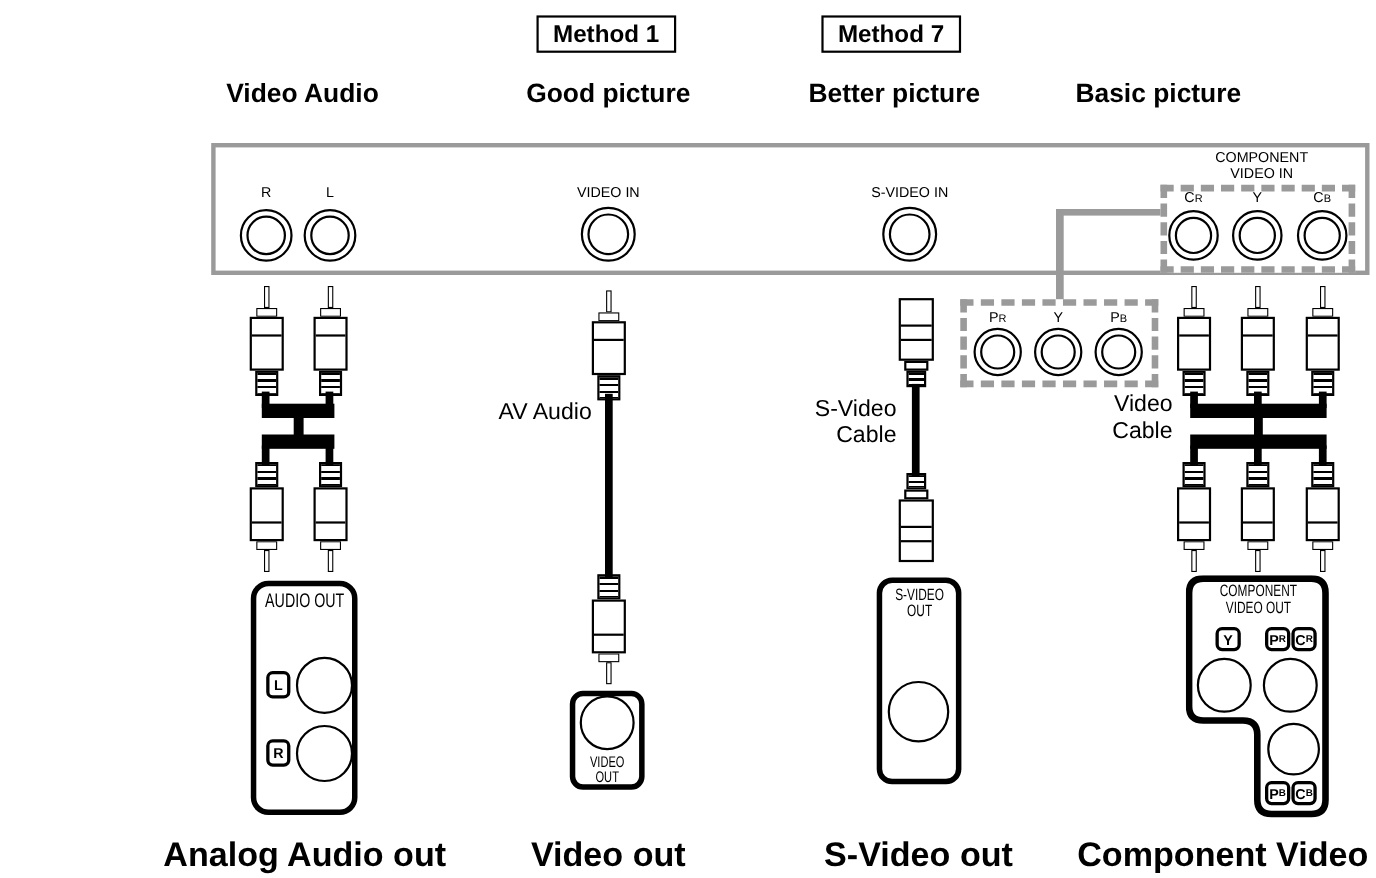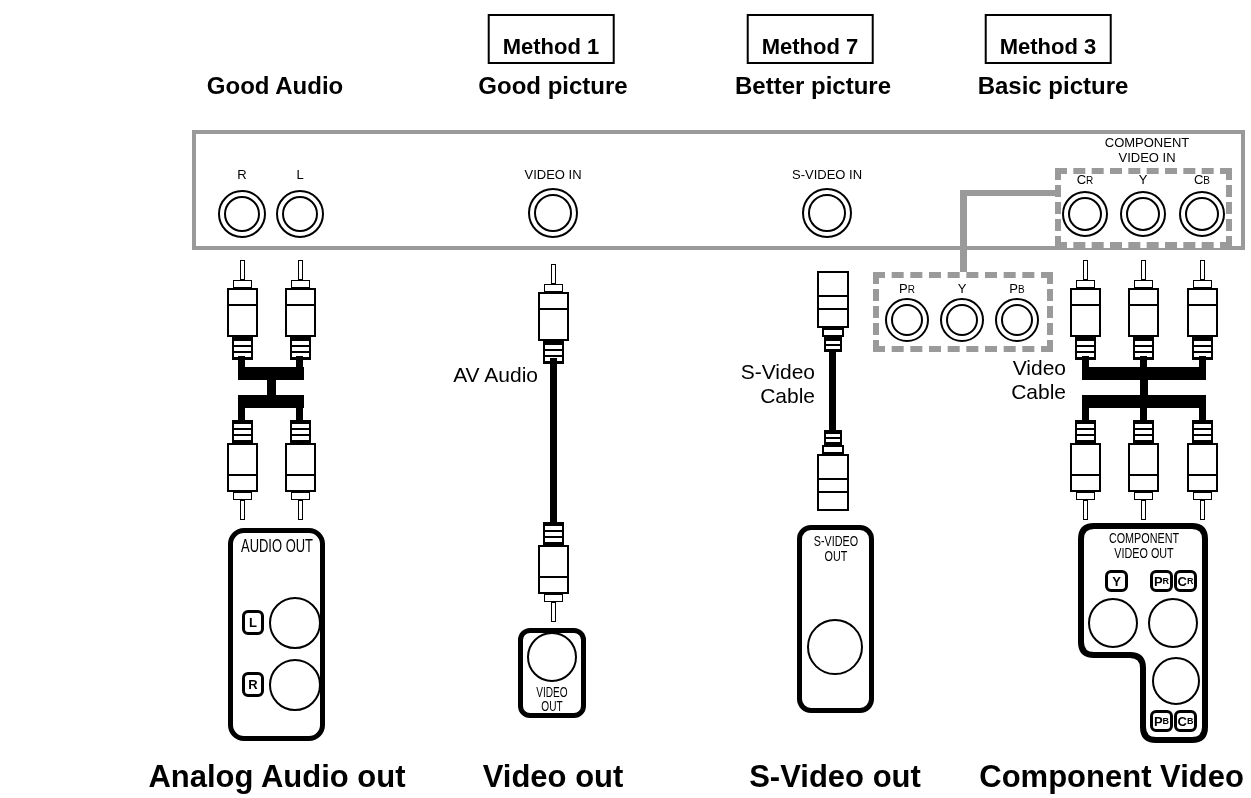--- a/index.html
+++ b/index.html
@@ -2,21 +2,21 @@
 <html><head>
 <meta charset="utf-8">
 <style>
   * { margin:0; padding:0; box-sizing:border-box; }
   html,body { background:#fff; }
   body { font-family:"Liberation Sans", sans-serif; color:#000; }
   #stage { position:relative; width:1251px; height:798px; background:#fff; overflow:hidden; }
 
   .hdg { position:absolute; transform:translateX(-50%); font-weight:bold; font-size:24px; white-space:nowrap; }
   .method-box { position:absolute; transform:translateX(-50%); border:2.5px solid #000; background:#fff;
-                font-weight:bold; font-size:22px; line-height:27px; padding:17px 13px 2px; white-space:nowrap; }
+                font-weight:bold; font-size:22px; line-height:27px; padding:1px 13px 2px; white-space:nowrap; }
   .cap { position:absolute; transform:translateX(-50%); font-weight:bold; font-size:31px; white-space:nowrap; }
   .devtag { position:absolute; left:12px; width:135px; height:47px; background:#000; color:#fff;
             font-weight:bold; font-size:30px; display:flex; align-items:center; justify-content:center; }
 
   .tv-panel { position:absolute; left:192px; top:130px; width:1053px; height:120px; border:4px solid #9a9a9a; background:#fff; }
   .grayline { position:absolute; background:#9a9a9a; }
   .dashed-box { position:absolute; border:6px dashed #9a9a9a; background:#fff; }
 
   .jack { position:absolute; border-radius:50%; border:2.5px solid #000; background:#fff;
           display:flex; align-items:center; justify-content:center; }
@@ -53,23 +53,22 @@
           white-space:nowrap; font-size:16px; }
   .clabel { position:absolute; transform:translateX(-100%); font-size:21px; white-space:nowrap; }
 </style>
 </head>
 <body>
 
 <div id="stage">
 
   <div class="method-box" style="left:551px;top:14px">Method 1</div>
   <div class="method-box" style="left:810px;top:14px">Method 7</div>
-  <div class="method-box" style="left:1048px;top:14px">Method 3</div>
-
-  <div class="hdg" style="left:275px;top:72px">Good Audio</div>
+
+  <div class="hdg" style="left:275px;top:72px">Video Audio</div>
   <div class="hdg" style="left:553px;top:72px">Good picture</div>
   <div class="hdg" style="left:813px;top:72px">Better picture</div>
   <div class="hdg" style="left:1053px;top:72px">Basic picture</div>
 
   <div class="tv-panel"></div>
 
   <div class="grayline" style="left:960px;top:190px;width:96px;height:6px"></div>
   <div class="grayline" style="left:960px;top:190px;width:7px;height:84px"></div>
 
   <div class="jlabel" style="left:242px;top:167px">R</div>

